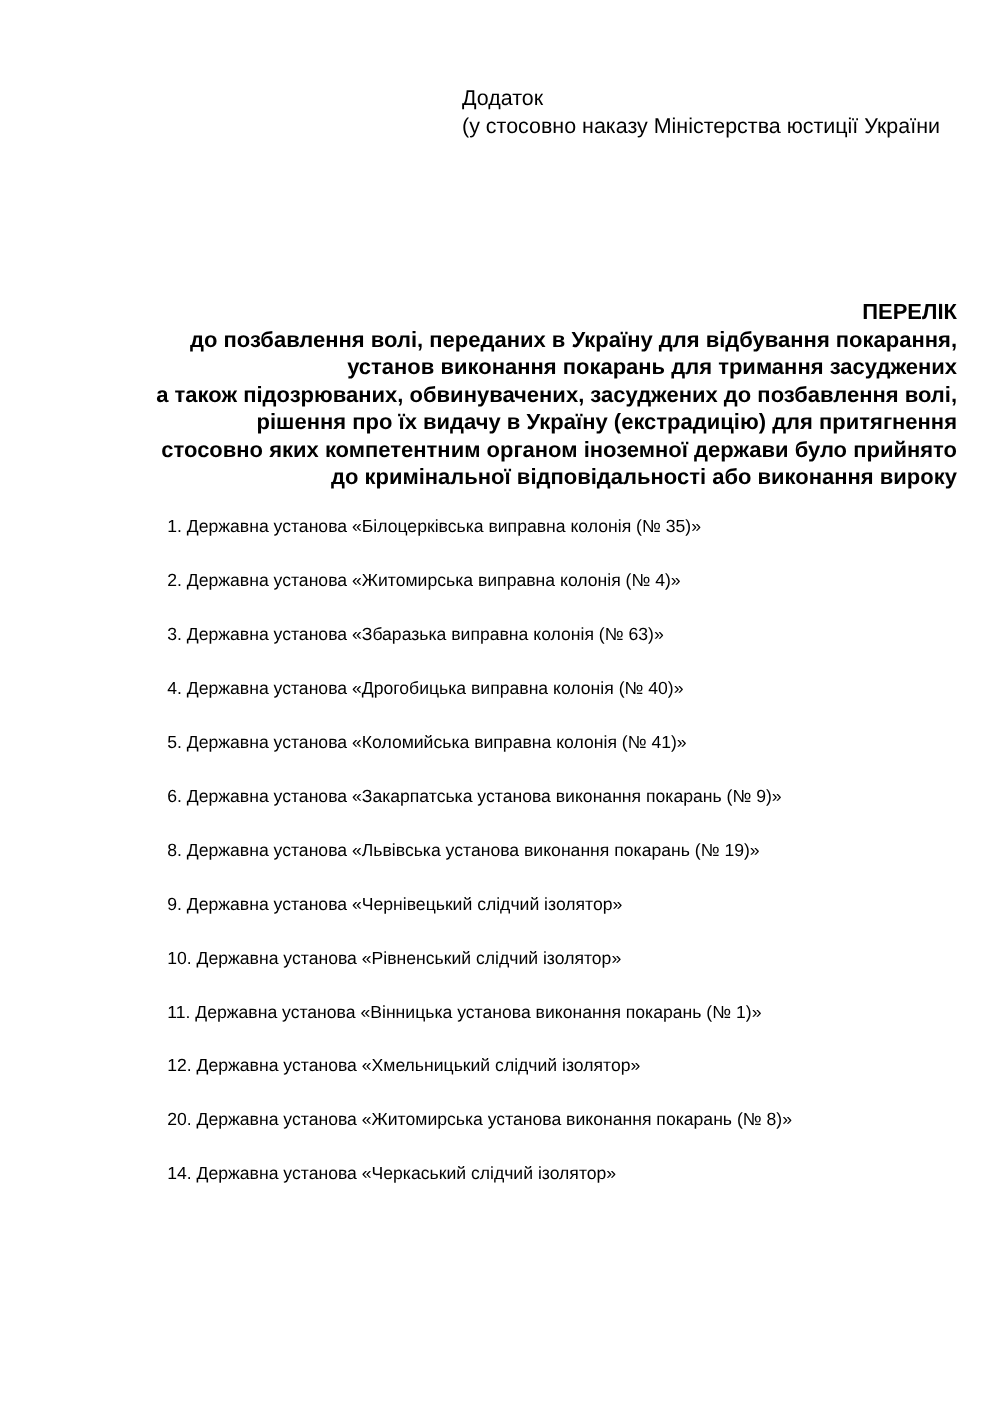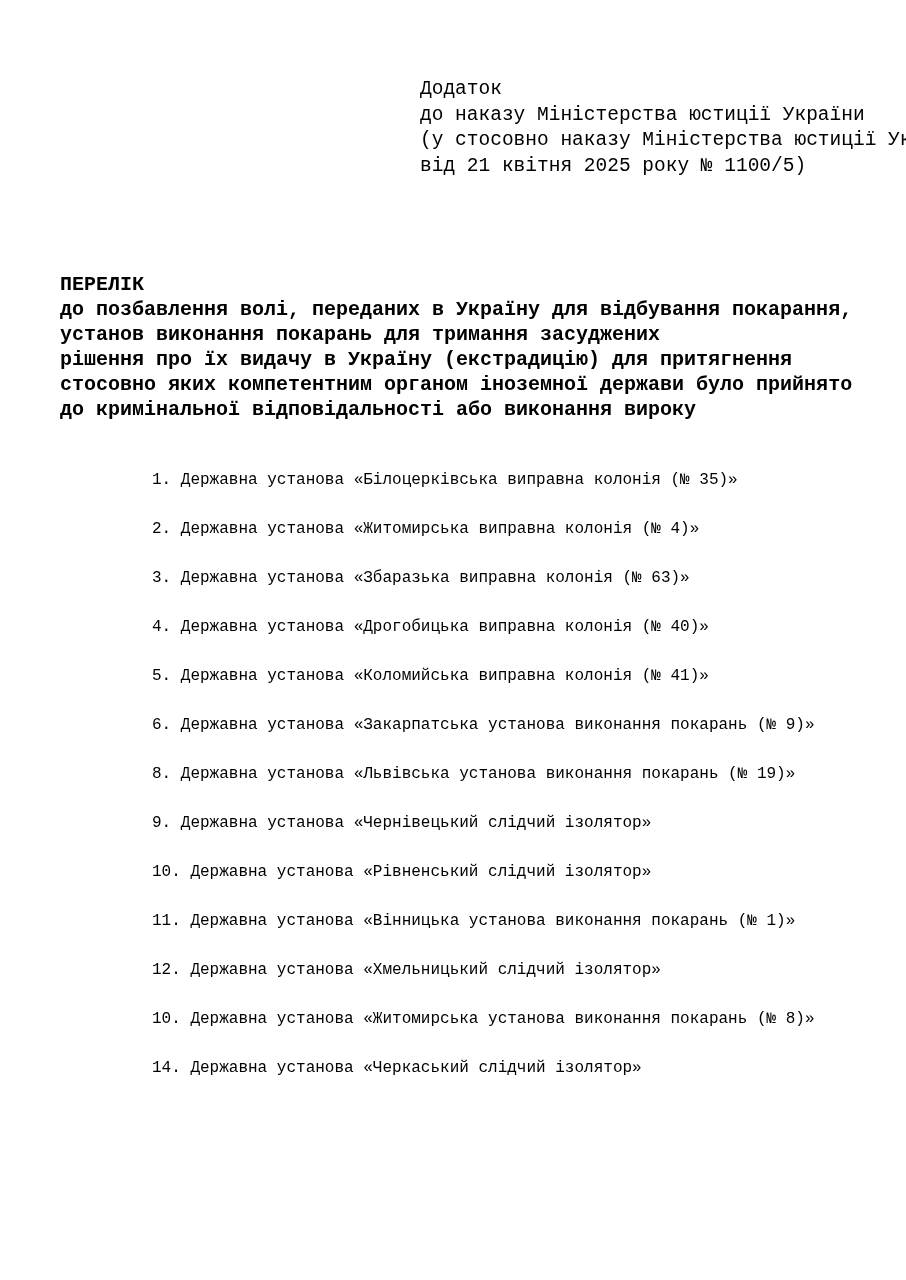--- a/index.html
+++ b/index.html
@@ -6,37 +6,37 @@
     margin: 0;
     padding: 0;
     background: #ffffff;
   }
   .page {
     position: relative;
     width: 906px;
     height: 1280px;
     background: #ffffff;
     color: #000000;
-    font-family: Liberation Mono, monospace;
+    font-family: Liberation Sans, sans-serif;
     overflow: hidden;
   }
   .appendix-header {
     position: absolute;
     left: 420px;
     top: 77px;
     font-size: 19.5px;
     line-height: 25.5px;
     white-space: nowrap;
   }
   .title-block {
     position: absolute;
     left: 60px;
     top: 272px;
     width: 810px;
-    text-align: left;
+    text-align: right;
     font-weight: 700;
     font-size: 20px;
     line-height: 25px;
   }
   .list {
     position: absolute;
     left: 152px;
     top: 468px;
     font-size: 16px;
   }
@@ -47,43 +47,42 @@
     white-space: nowrap;
   }
 </style>
 </head>
 <body>
 
 <div class="page">
 
   <div class="appendix-header">
     <div>Додаток</div>
-    <div>до наказу Міністерства юстиції України</div>
     <div>(у стосовно наказу Міністерства юстиції України</div>
-    <div>від 21 квітня 2025 року № 1100/5)</div>
   </div>
 
   <div class="title-block">
     <div>ПЕРЕЛІК</div>
     <div>до позбавлення волі, переданих в Україну для відбування покарання,</div>
     <div>установ виконання покарань для тримання засуджених</div>
+    <div>а також підозрюваних, обвинувачених, засуджених до позбавлення волі,</div>
     <div>рішення про їх видачу в Україну (екстрадицію) для притягнення</div>
     <div>стосовно яких компетентним органом іноземної держави було прийнято</div>
     <div>до кримінальної відповідальності або виконання вироку</div>
   </div>
 
   <div class="list">
     <p class="item">1. Державна установа «Білоцерківська виправна колонія (№ 35)»</p>
     <p class="item">2. Державна установа «Житомирська виправна колонія (№ 4)»</p>
     <p class="item">3. Державна установа «Збаразька виправна колонія (№ 63)»</p>
     <p class="item">4. Державна установа «Дрогобицька виправна колонія (№ 40)»</p>
     <p class="item">5. Державна установа «Коломийська виправна колонія (№ 41)»</p>
     <p class="item">6. Державна установа «Закарпатська установа виконання покарань (№ 9)»</p>
     <p class="item">8. Державна установа «Львівська установа виконання покарань (№ 19)»</p>
     <p class="item">9. Державна установа «Чернівецький слідчий ізолятор»</p>
     <p class="item">10. Державна установа «Рівненський слідчий ізолятор»</p>
     <p class="item">11. Державна установа «Вінницька установа виконання покарань (№ 1)»</p>
     <p class="item">12. Державна установа «Хмельницький слідчий ізолятор»</p>
-    <p class="item">10. Державна установа «Житомирська установа виконання покарань (№ 8)»</p>
+    <p class="item">20. Державна установа «Житомирська установа виконання покарань (№ 8)»</p>
     <p class="item">14. Державна установа «Черкаський слідчий ізолятор»</p>
   </div>
 
 </div>
 
 </body></html>

